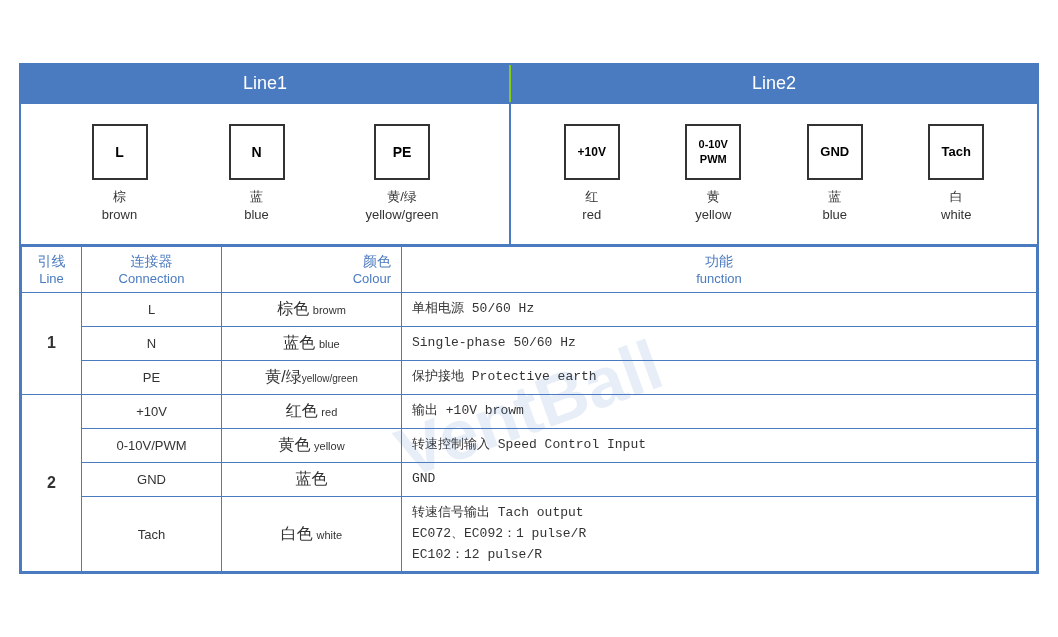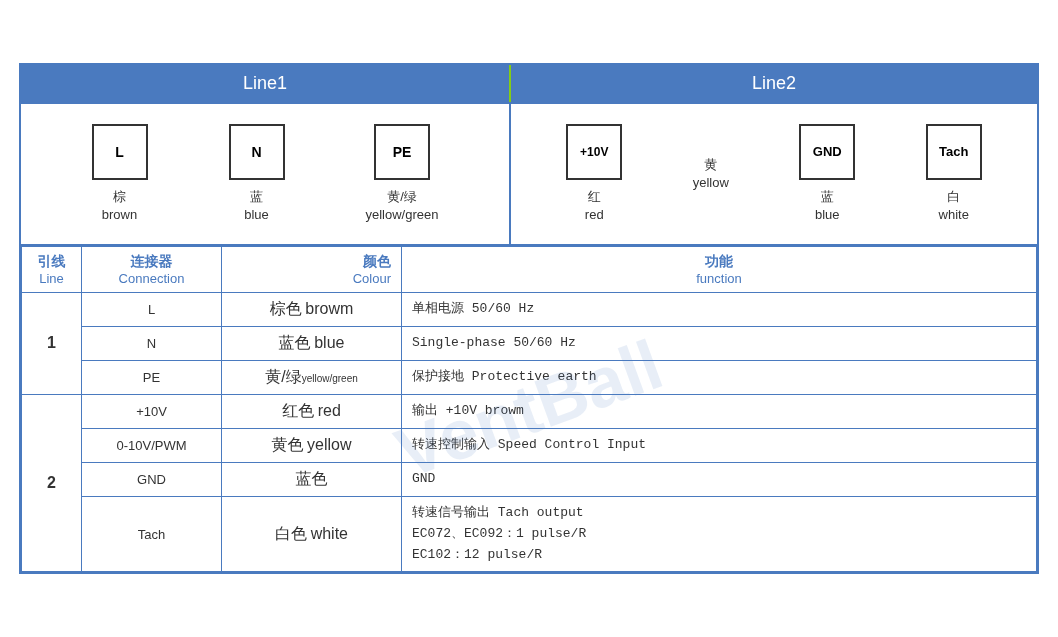--- a/index.html
+++ b/index.html
@@ -95,21 +95,21 @@
       vertical-align: middle;
     }
     thead th {
       background: #fff;
       color: #4a7abf;
       font-size: 14px;
       font-weight: bold;
     }
     thead th .th-cn {
       font-size: 14px;
-      font-weight: bold;
+      font-weight: normal;
     }
     thead th .th-en {
       font-size: 13px;
       font-weight: normal;
     }
     .col-line {
       width: 60px;
       text-align: center;
     }
     .col-conn {
@@ -165,21 +165,21 @@
       font-size: 70px;
       font-weight: bold;
       color: #4a7abf;
       transform: rotate(-20deg);
       white-space: nowrap;
     }
     .colour-cn {
       font-size: 16px;
     }
     .colour-en {
-      font-size: 16px;
+      font-size: 11px;
     }
   </style>
 </head>
 <body>
 
 <div class="main-container">
 
   <div class="header-row">
     <div class="header-line1">Line1</div>
     <div class="header-line2">Line2</div>
@@ -204,20 +204,21 @@
       </div>
     </div>
     <div class="diagram-line2">
 
       <div class="connector-item">
         <div class="connector-box" style="font-size:12px;">+10V</div>
         <div class="connector-label">红<br>red</div>
       </div>
 
       <div class="connector-item">
+        <div class="connector-box" style="font-size:11px;text-align:center;line-height:1.3;">0-10V<br>PWM</div>
         <div class="connector-label">黄<br>yellow</div>
       </div>
 
       <div class="connector-item">
         <div class="connector-box" style="font-size:13px;">GND</div>
         <div class="connector-label">蓝<br>blue</div>
       </div>
 
       <div class="connector-item">
         <div class="connector-box" style="font-size:13px;">Tach</div>

